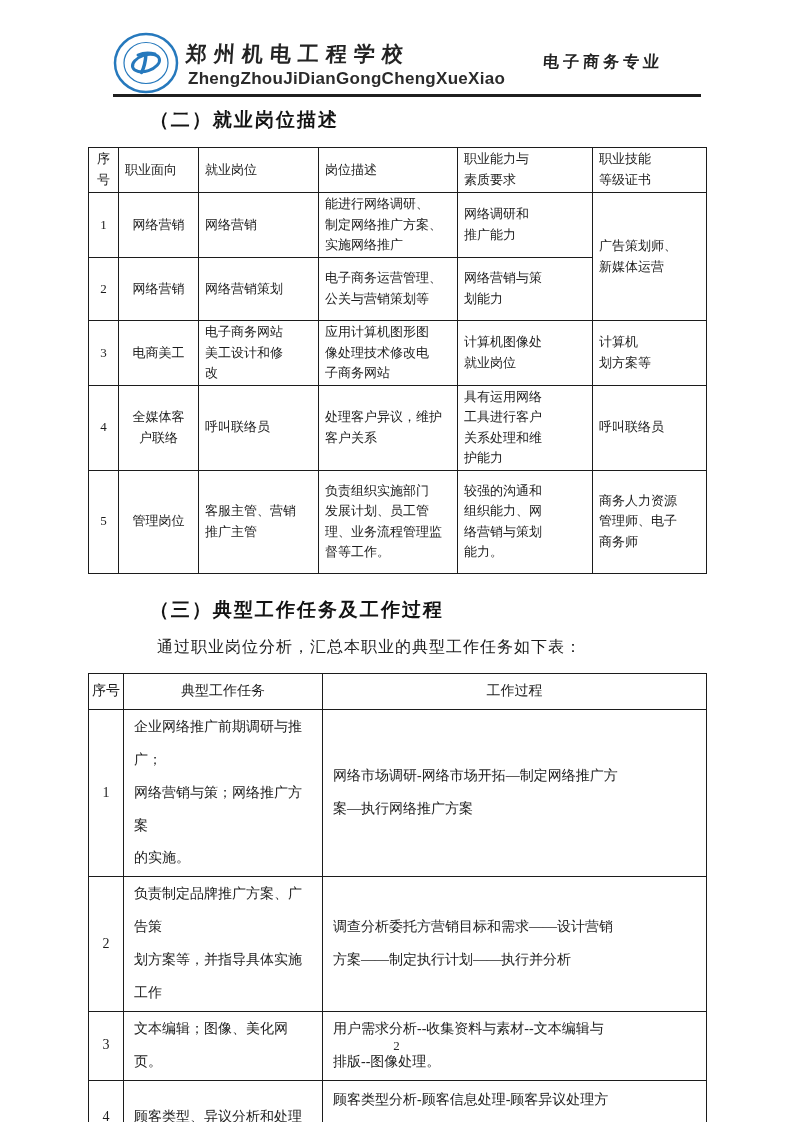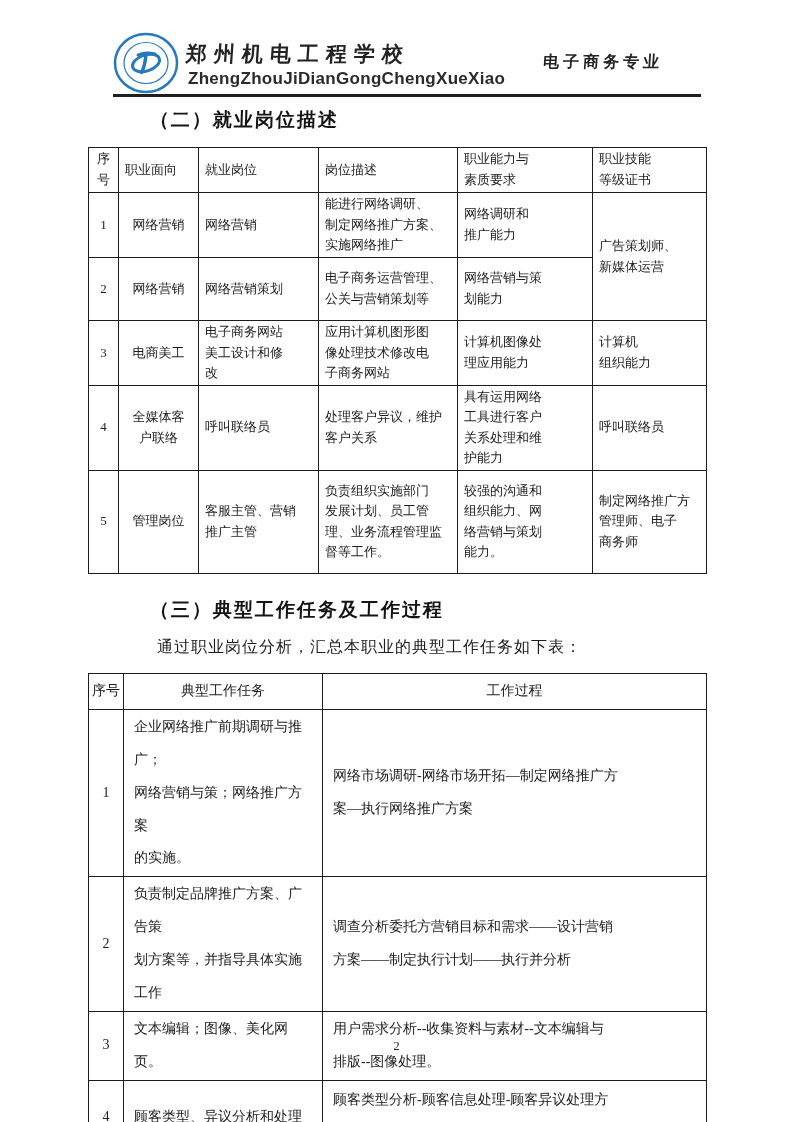--- a/index.html
+++ b/index.html
@@ -117,23 +117,23 @@
         <tr style="height: 64px;">
           <td class="c">3</td>
           <td class="c">电商美工</td>
           <td>电子商务网站
 美工设计和修
 改</td>
           <td>应用计算机图形图
 像处理技术修改电
 子商务网站</td>
           <td>计算机图像处
-理应用能力</td>
+就业岗位</td>
           <td>计算机
-组织能力</td>
+划方案等</td>
         </tr>
         <tr style="height: 83px;">
           <td class="c">4</td>
           <td class="c">全媒体客
 户联络</td>
           <td>呼叫联络员</td>
           <td>处理客户异议，维护
 客户关系</td>
           <td>具有运用网络
 工具进行客户
@@ -147,21 +147,21 @@
           <td>客服主管、营销
 推广主管</td>
           <td>负责组织实施部门
 发展计划、员工管
 理、业务流程管理监
 督等工作。</td>
           <td>较强的沟通和
 组织能力、网
 络营销与策划
 能力。</td>
-          <td>制定网络推广方
+          <td>商务人力资源
 管理师、电子
 商务师</td>
         </tr>
       </tbody>
   </table>
 
   <div class="sec-title sec3">（三）典型工作任务及工作过程</div>
   <div class="intro">通过职业岗位分析，汇总本职业的典型工作任务如下表：</div>
 
   <table class="t2">

